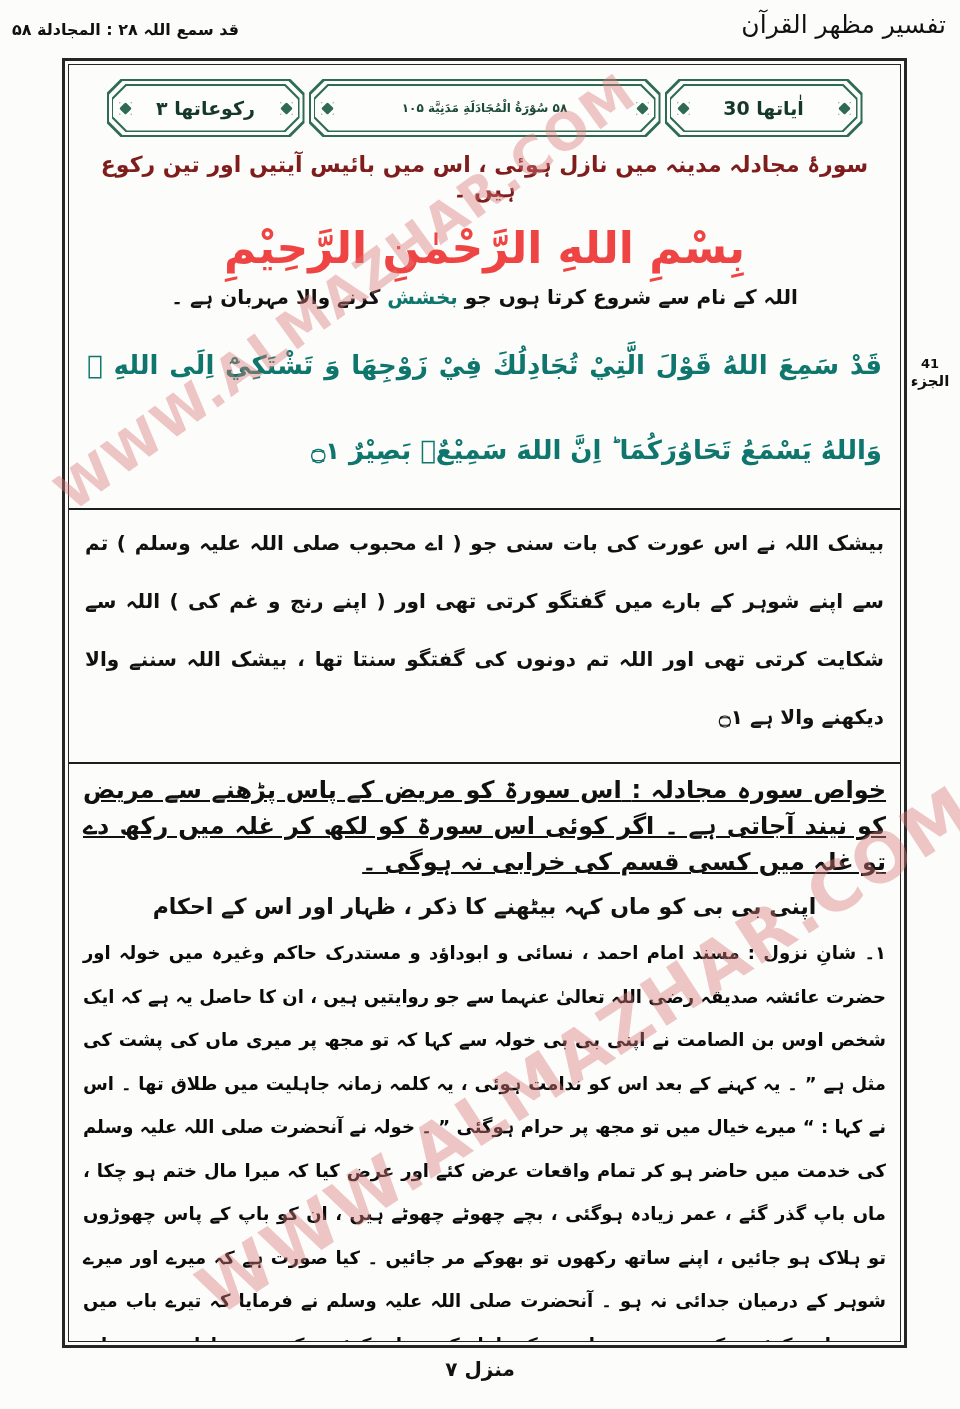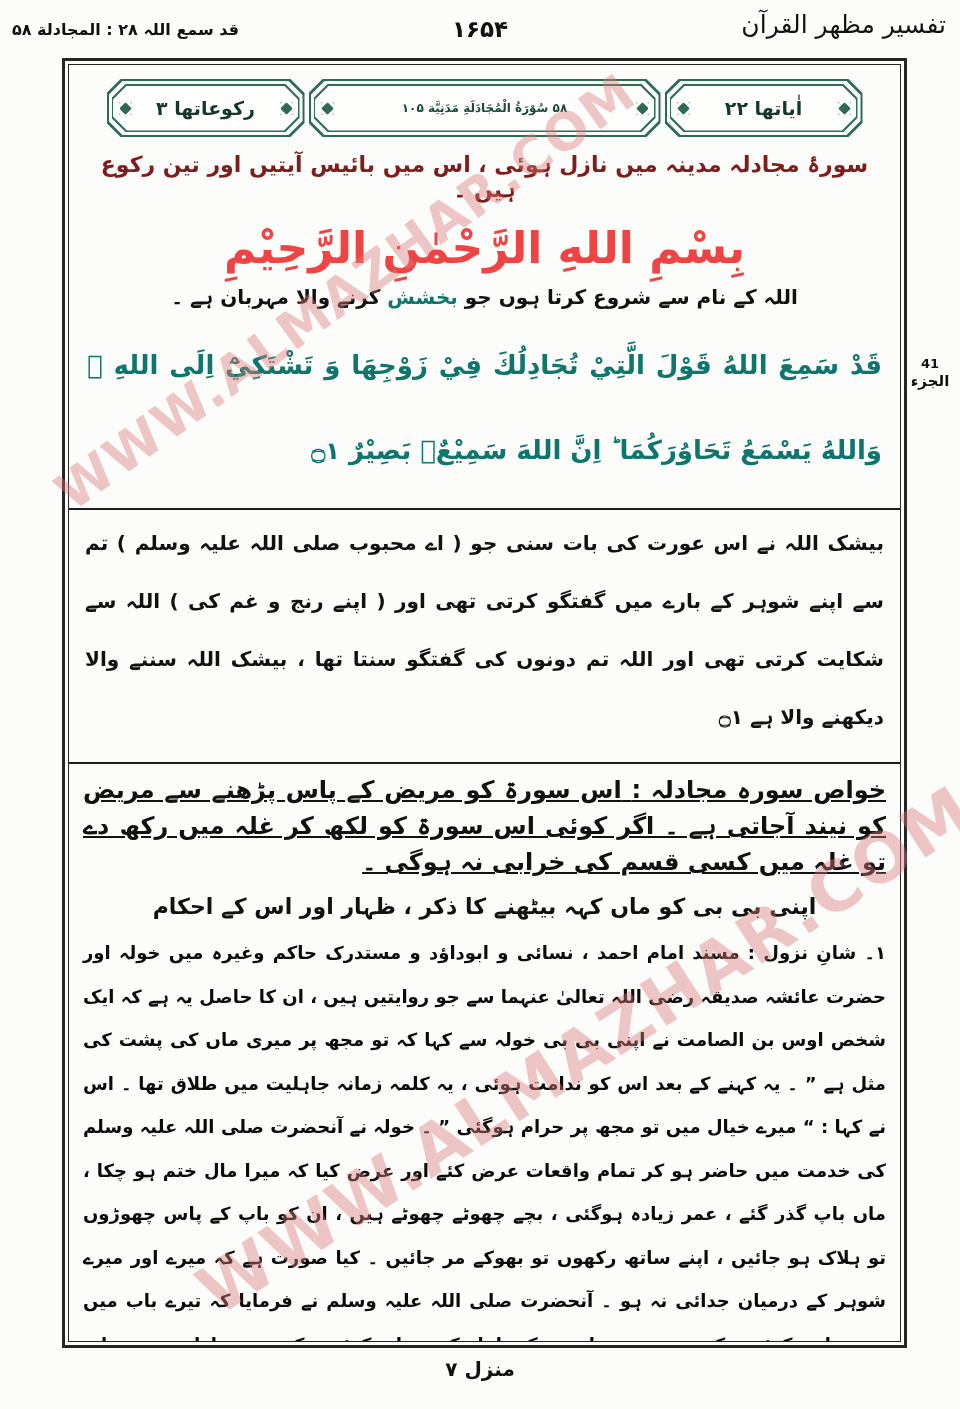--- a/index.html
+++ b/index.html
@@ -113,41 +113,40 @@
     direction: ltr;
   }
   .wm1 { left: 62px;  top: 468px;  font-size: 52px; transform: rotate(-36deg); transform-origin: 0 50%; }
   .wm2 { left: 205px; top: 1258px; font-size: 68px; transform: rotate(-33deg); transform-origin: 0 50%; }
 </style>
 </head>
 <body>
 
 <div class="top-header">
   <span class="hdr-left">قد سمع اللہ ۲۸ : المجادلة ۵۸</span>
-  <span class="hdr-center">۱۶۵۴</span>
   <span class="hdr-right">تفسیر مظهر القرآن</span>
 </div>
 
 <div class="juz-marker">
   <span class="juz-num">41</span>
   <span class="juz-label">الجزء</span>
 </div>
 
 <div class="main-box">
   <div class="main-inner">
 
     <div class="banner-row">
       <div class="cart cart-ayat">
         <div class="layer l1"></div>
         <div class="layer l2"></div>
         <div class="layer l3"></div>
         <div class="layer l4"></div>
         <div class="cart-content">
           <span class="orn"></span>
-          <span class="cart-label">اٰیاتها ۲۲</span>
+          <span class="cart-label">اٰیاتها 30</span>
           <span class="orn"></span>
         </div>
       </div>
       <div class="cart cart-title">
         <div class="layer l1"></div>
         <div class="layer l2"></div>
         <div class="layer l3"></div>
         <div class="layer l4"></div>
         <div class="cart-content">
           <span class="orn"></span>

